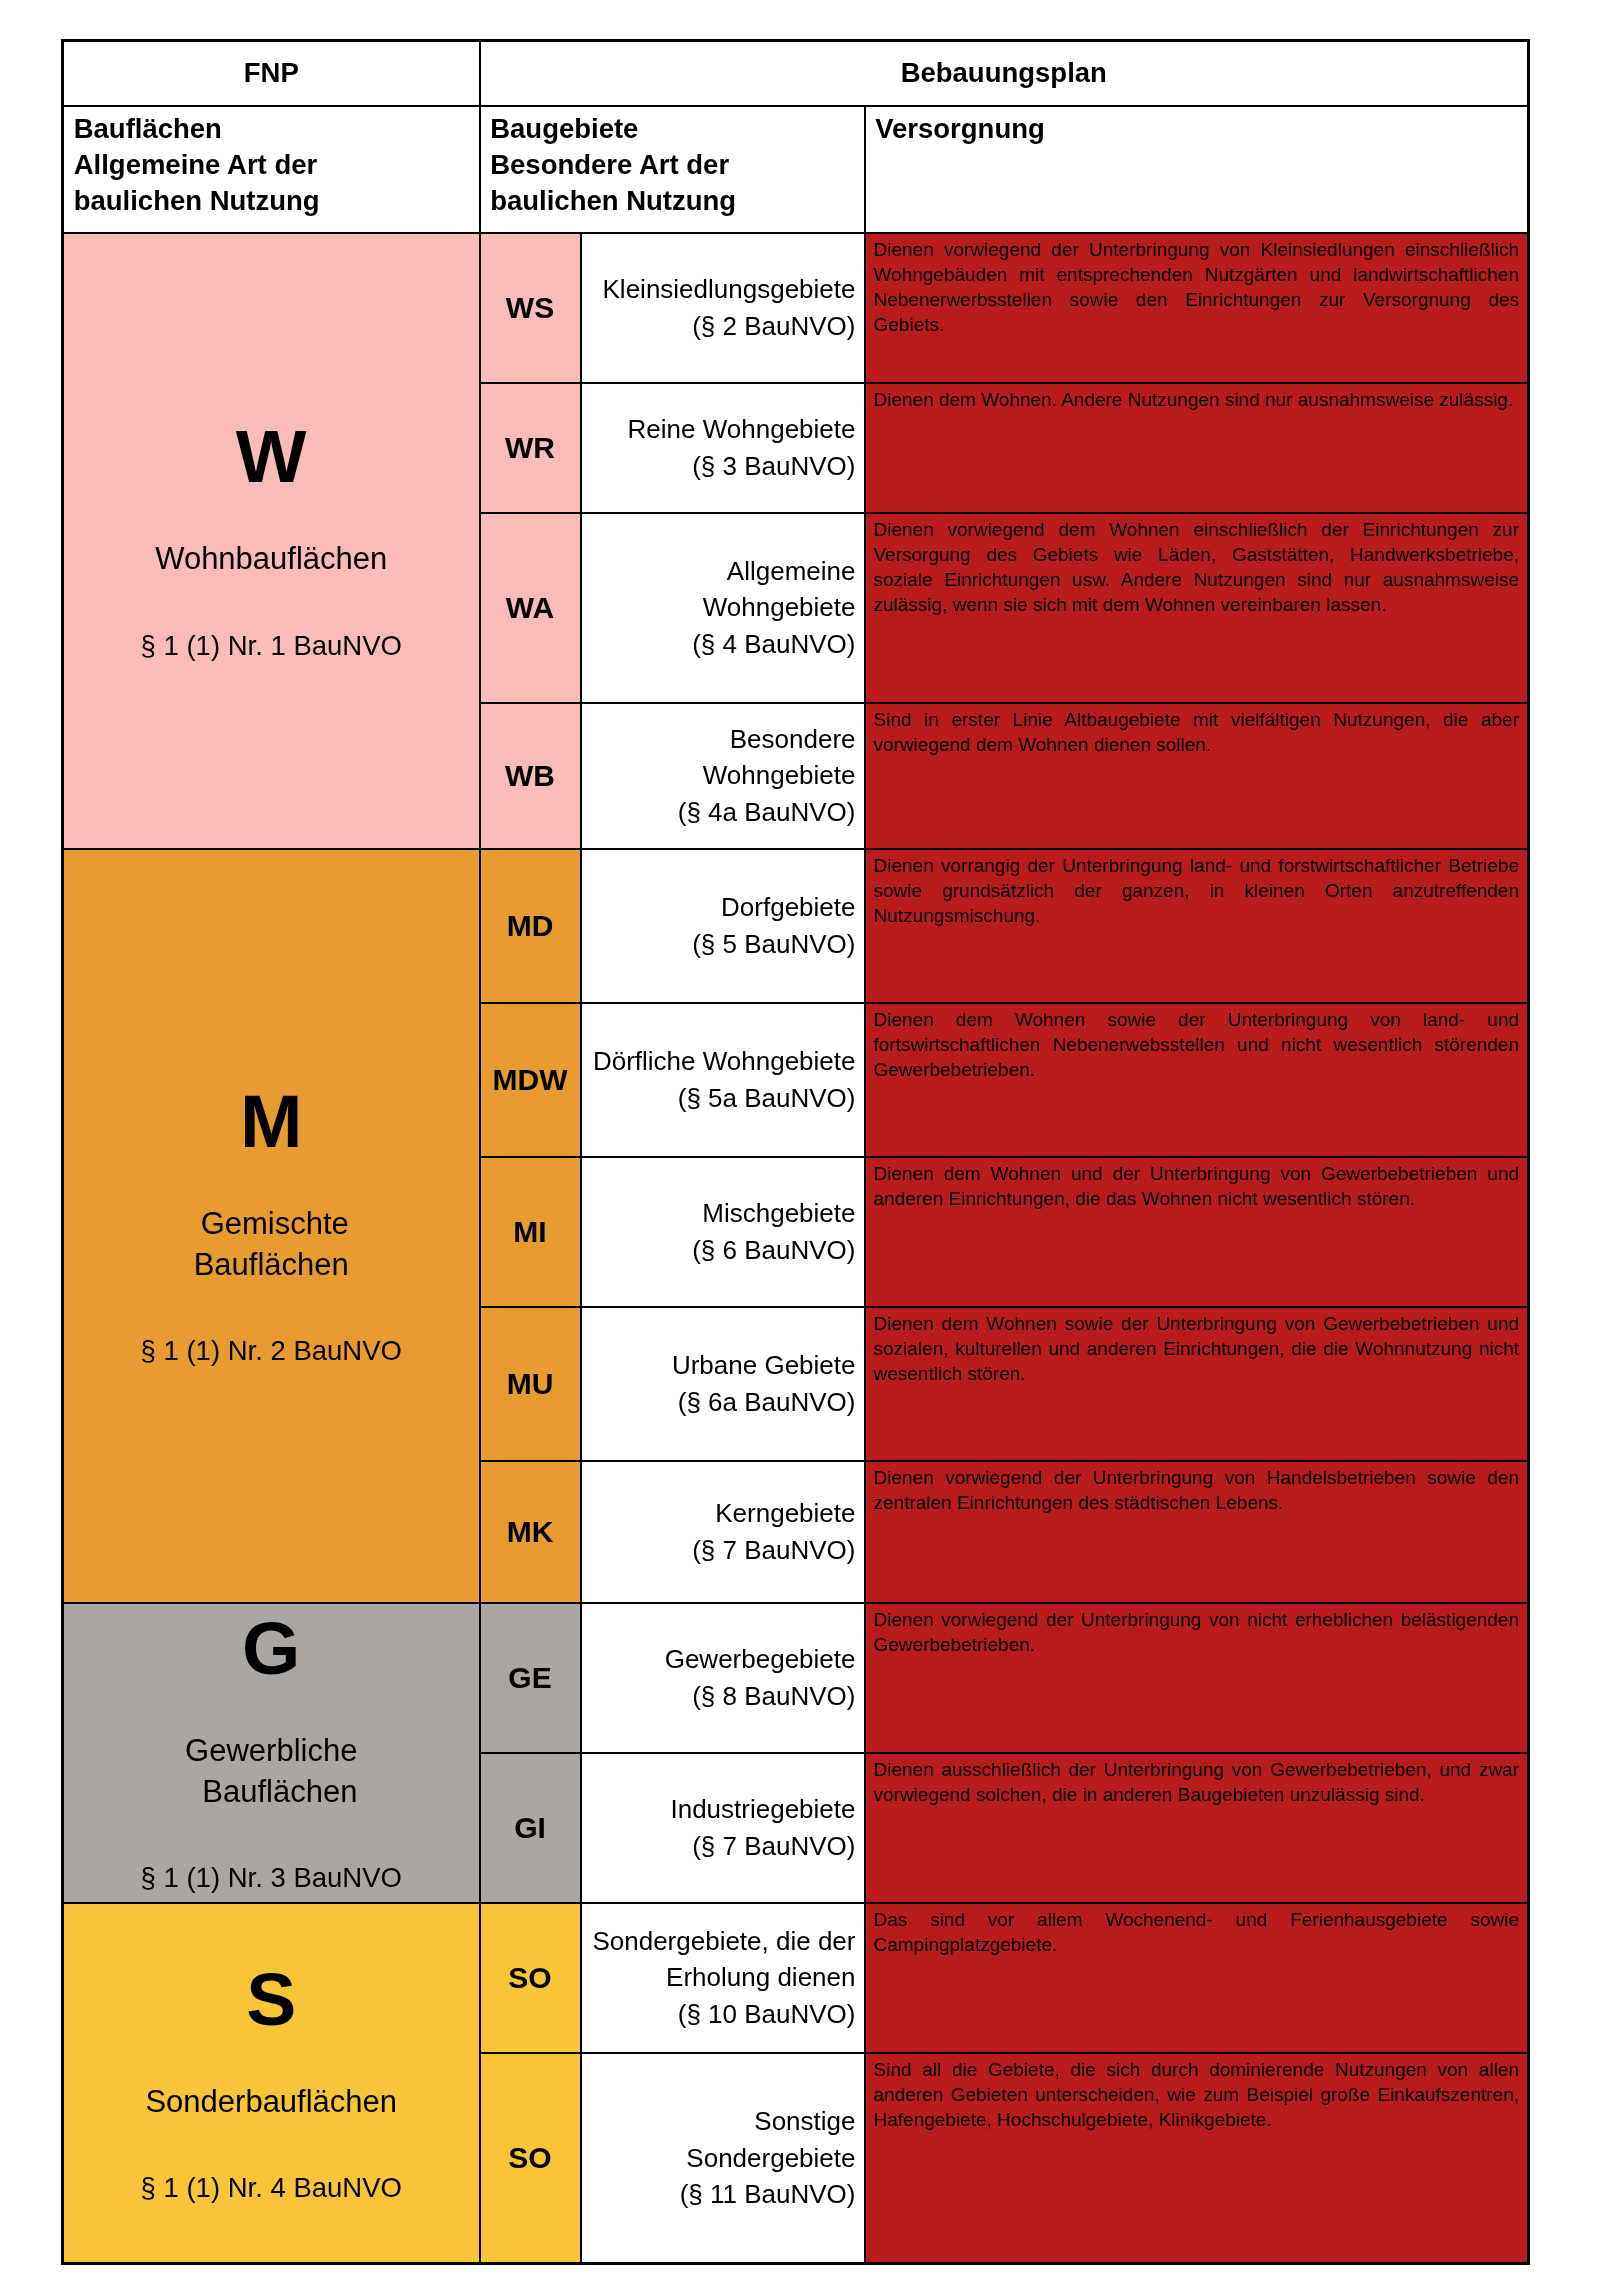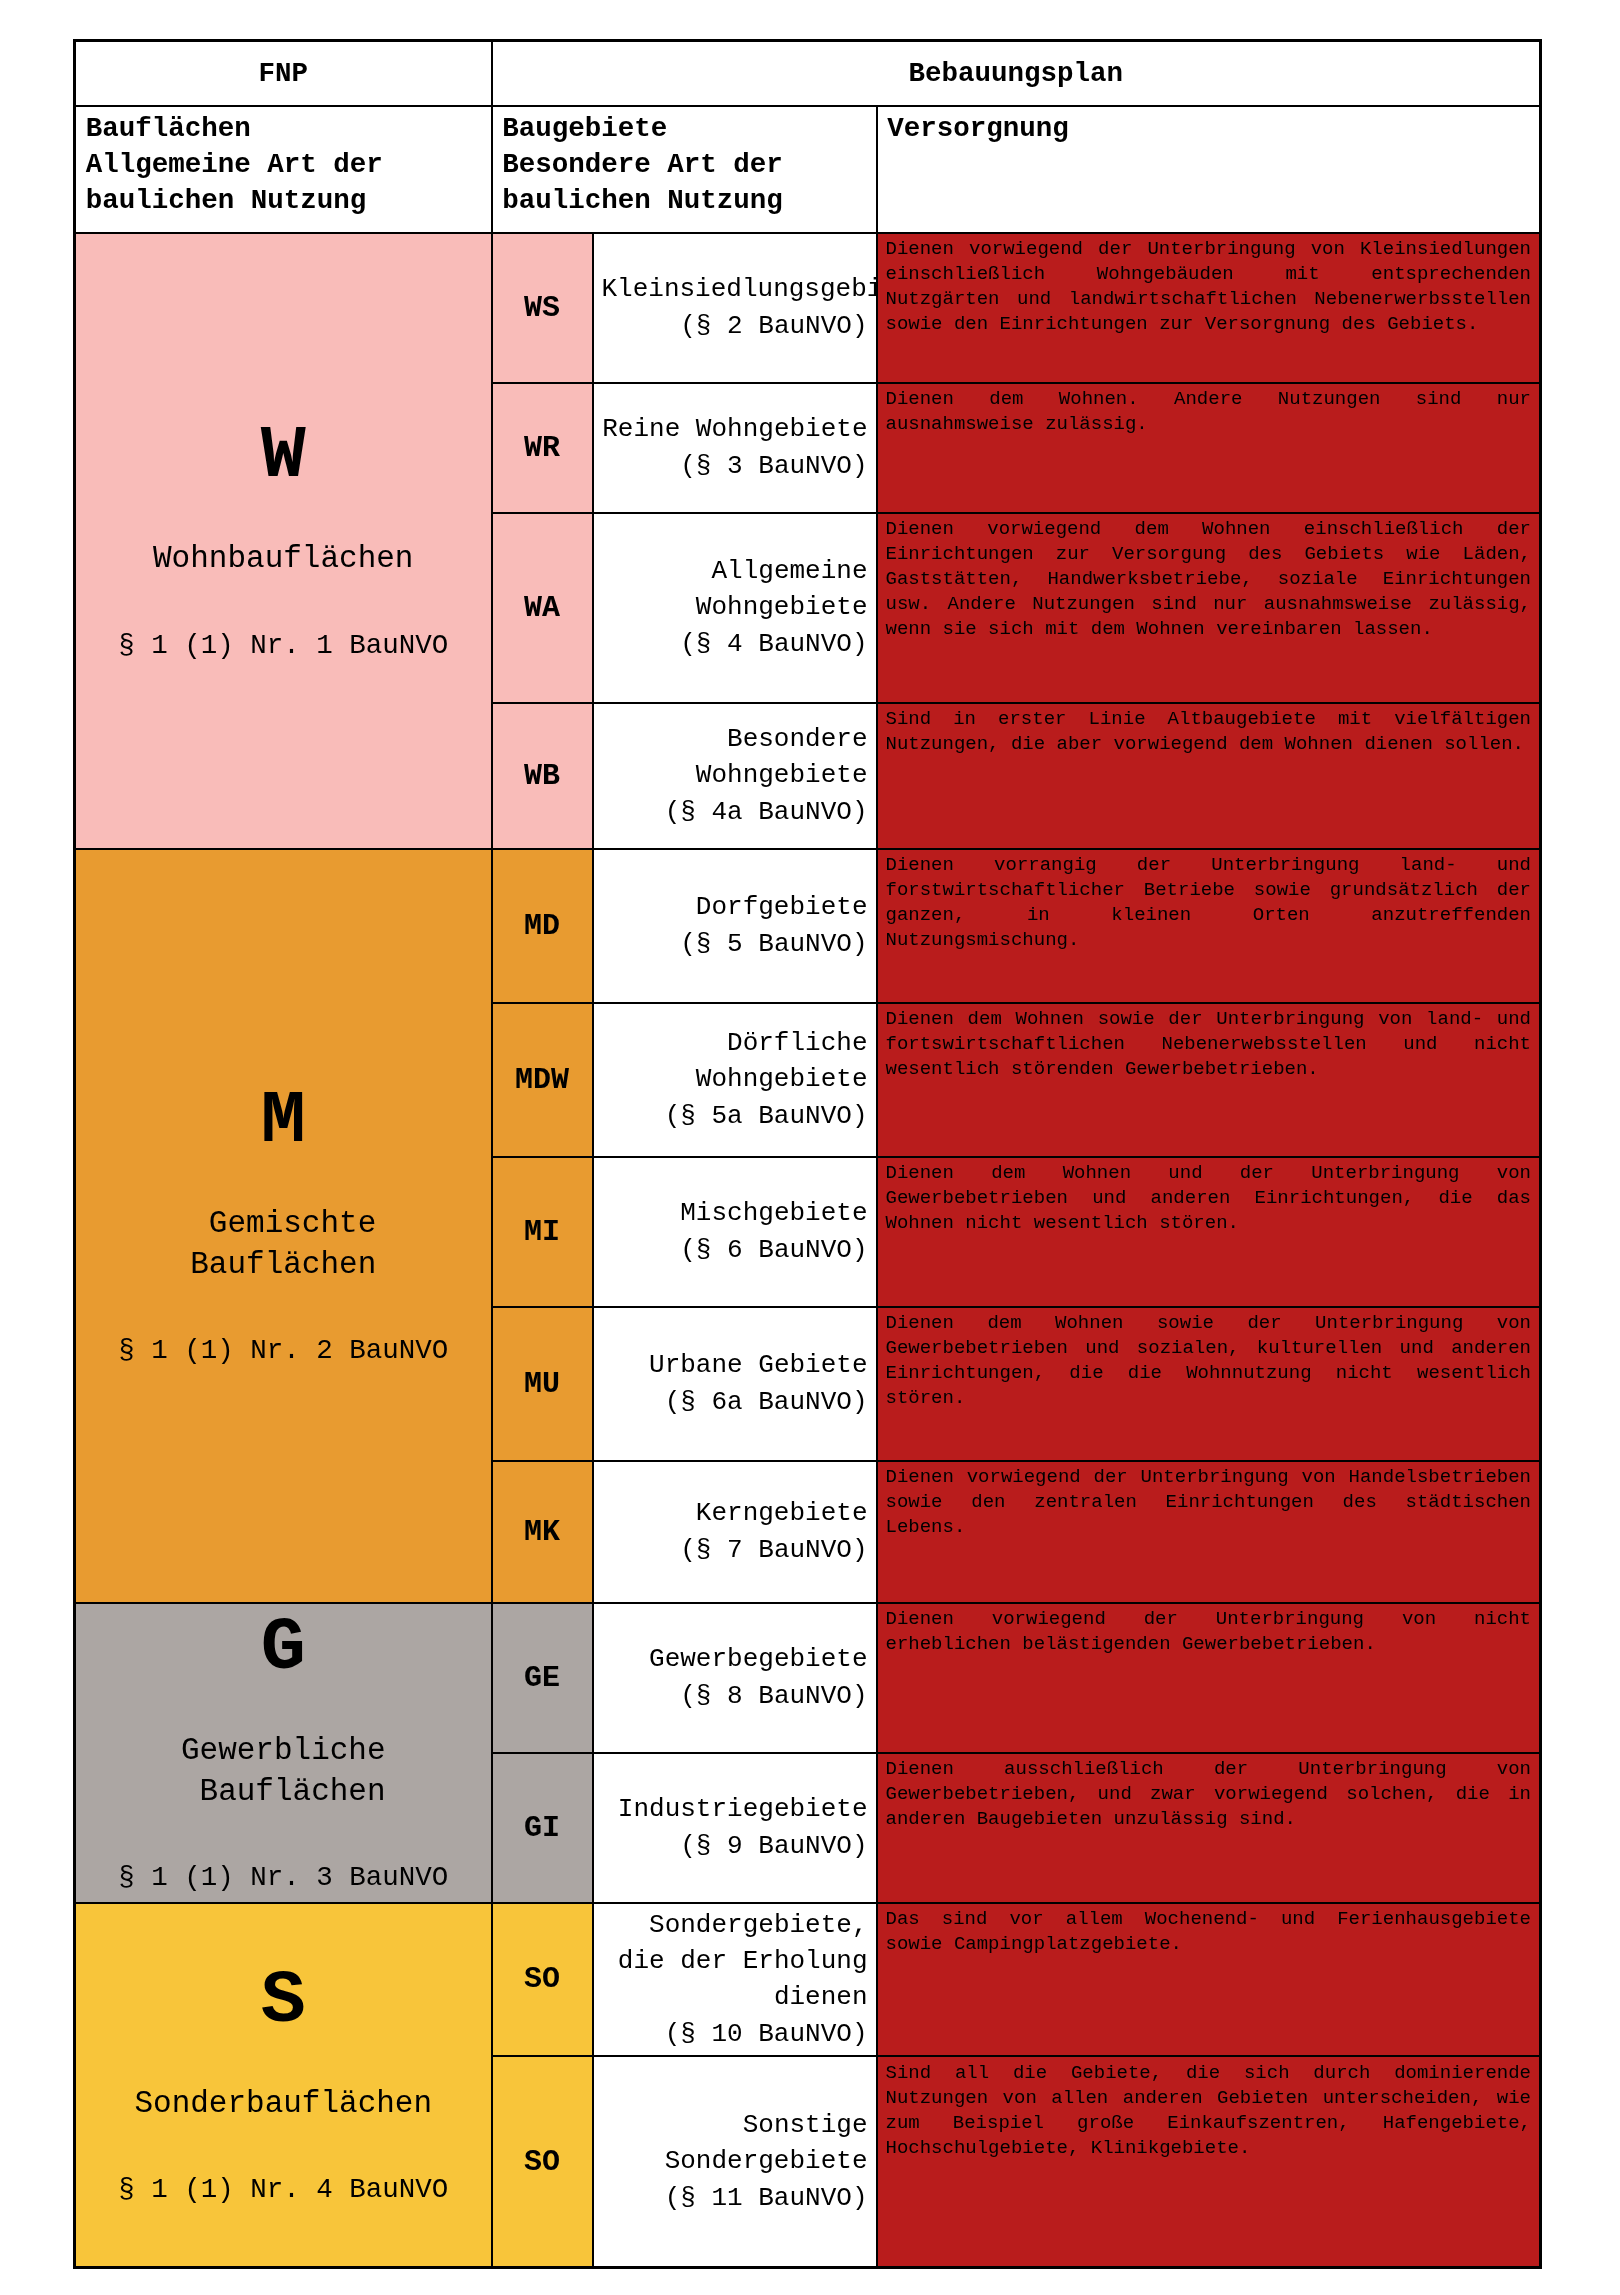--- a/index.html
+++ b/index.html
@@ -6,27 +6,26 @@
   .page{
     position:relative;
     width:1621px;
     height:2295px;
     background:#ffffff;
     font-family:"Liberation Sans", sans-serif;
     color:#000;
   }
   table.lut{
     position:absolute;
-    left:73px;
+    left:61px;
     top:39px;
     width:1467px;
     border-collapse:collapse;
     table-layout:fixed;
     border:3.2px solid #000;
-    font-family:Liberation Mono, monospace;
   }
   table.lut td{
     border:2.4px solid #000;
     overflow:hidden;
   }
   
   .hdr-top{
     font-weight:bold;
     font-size:27.5px;
     text-align:center;
@@ -208,21 +207,21 @@
         </div>
       </td>
       <td class="code-cell bg-g">GE</td>
       <td class="district-cell">Gewerbegebiete
 (§ 8 BauNVO)</td>
       <td class="purpose-cell">Dienen vorwiegend der Unterbringung von nicht erheblichen belästigenden Gewerbebetrieben.</td>
     </tr>
     <tr style="height:150px">
       <td class="code-cell bg-g">GI</td>
       <td class="district-cell">Industriegebiete
-(§ 9 BauNVO)</td>
+(§ 7 BauNVO)</td>
       <td class="purpose-cell">Dienen ausschließlich der Unterbringung von Gewerbebetrieben, und zwar vorwiegend solchen, die in anderen Baugebieten unzulässig sind.</td>
     </tr>
 
     <tr style="height:150px">
       <td class="group-cell bg-s" rowspan="2">
         <div class="gwrap">
           <div class="g-letter">S</div>
           <div class="g-name">Sonderbauflächen</div>
           <div class="g-law">§ 1 (1) Nr. 4 BauNVO</div>
         </div>

